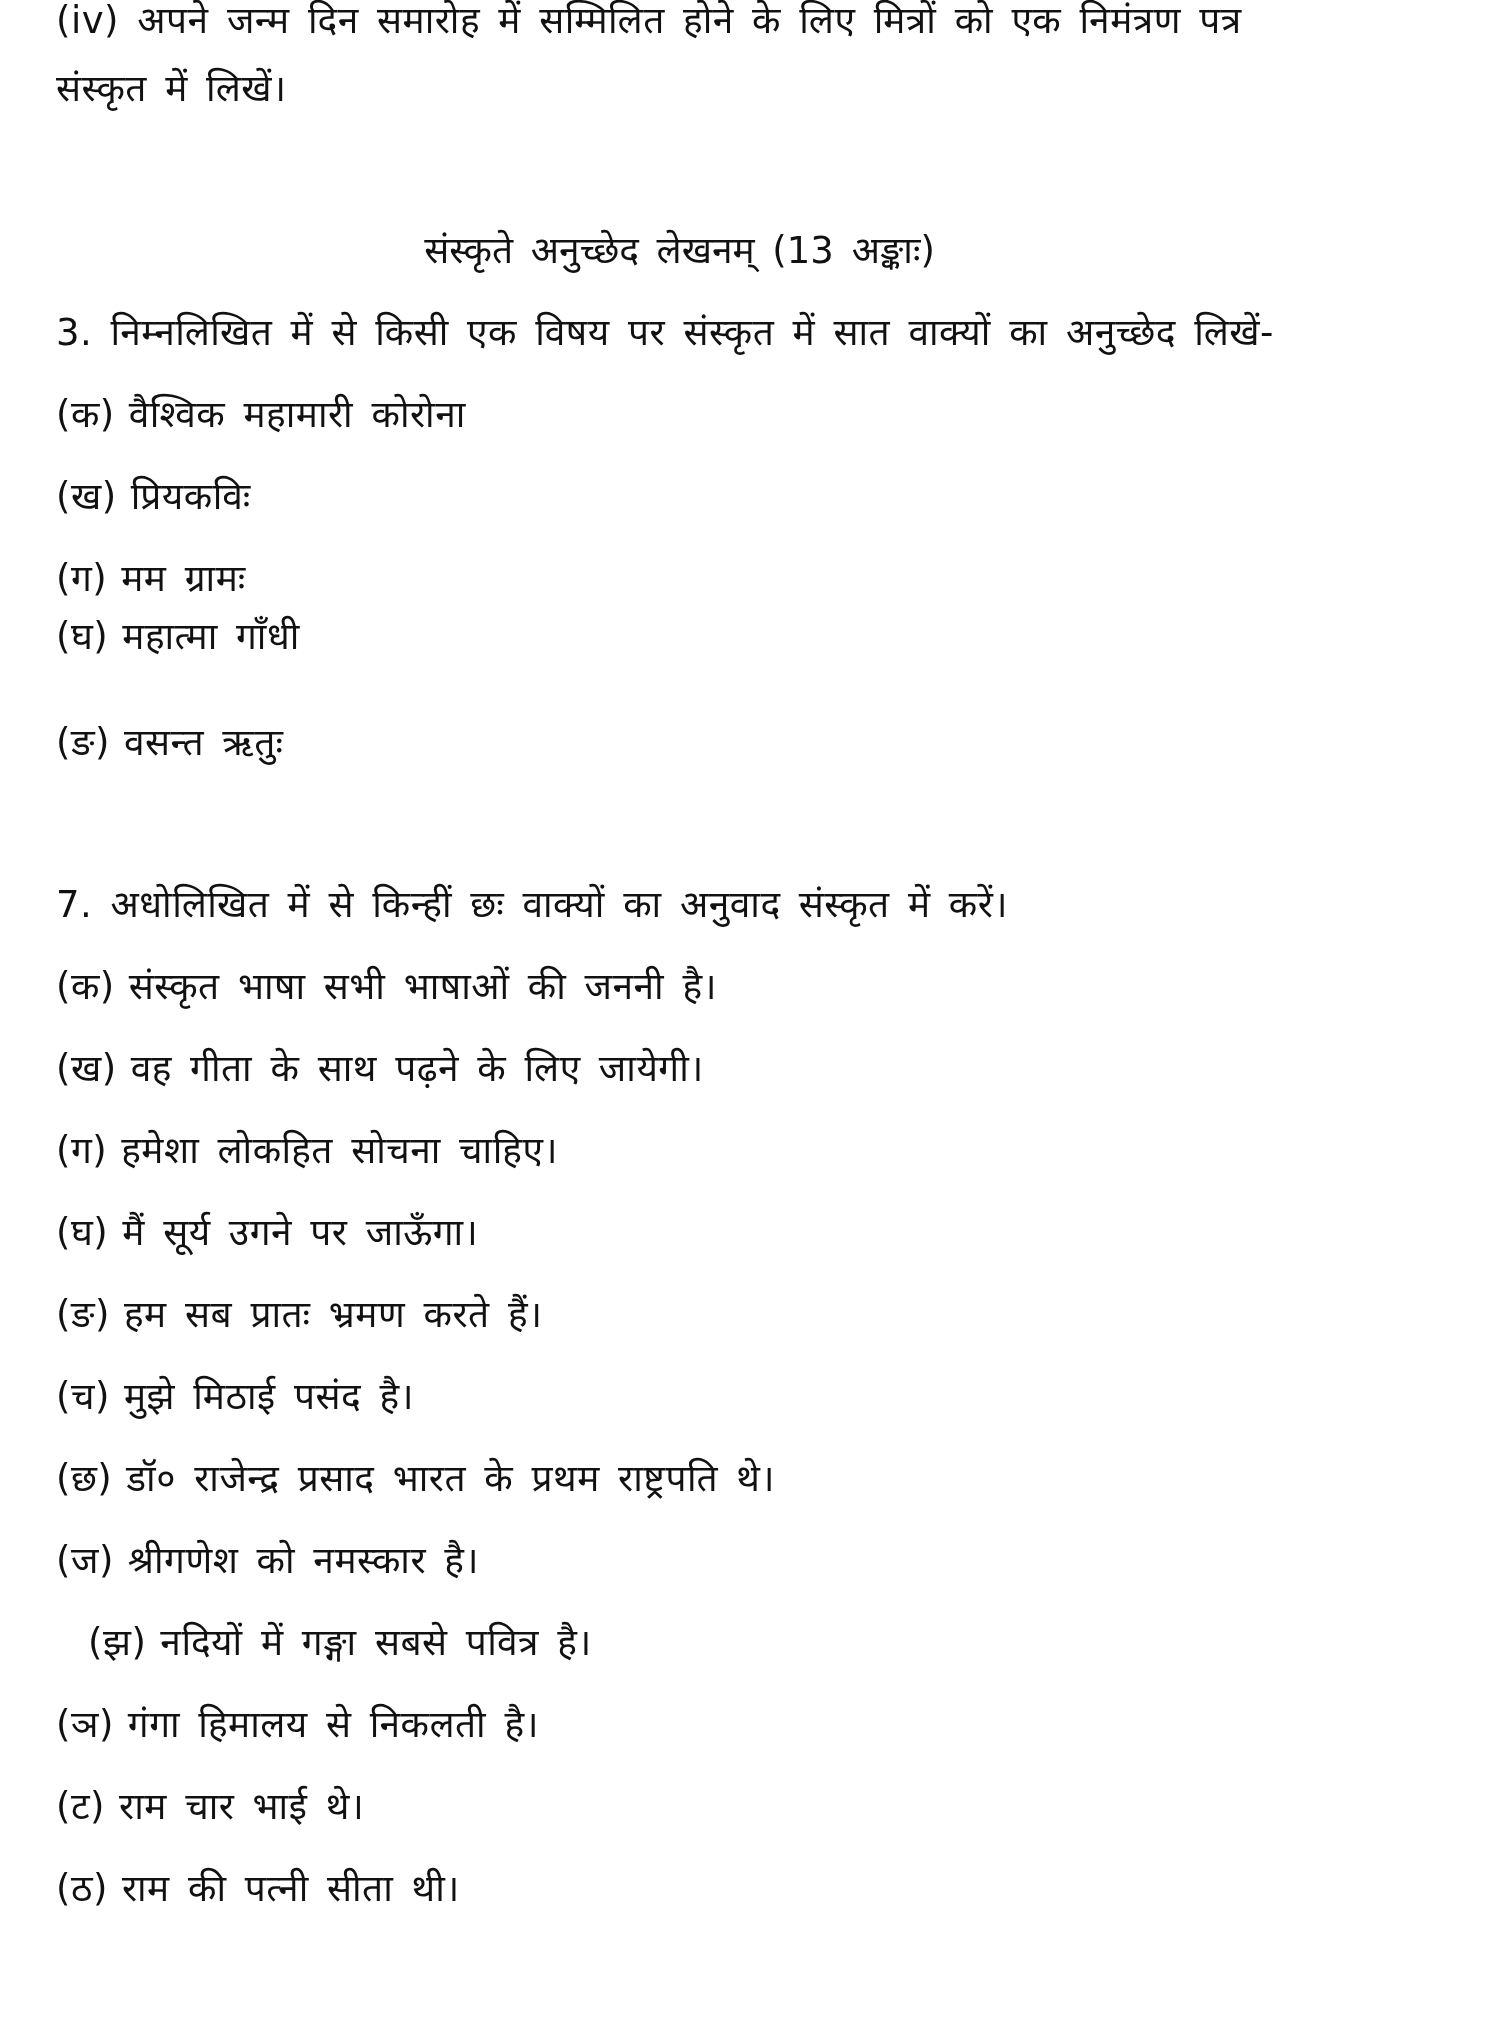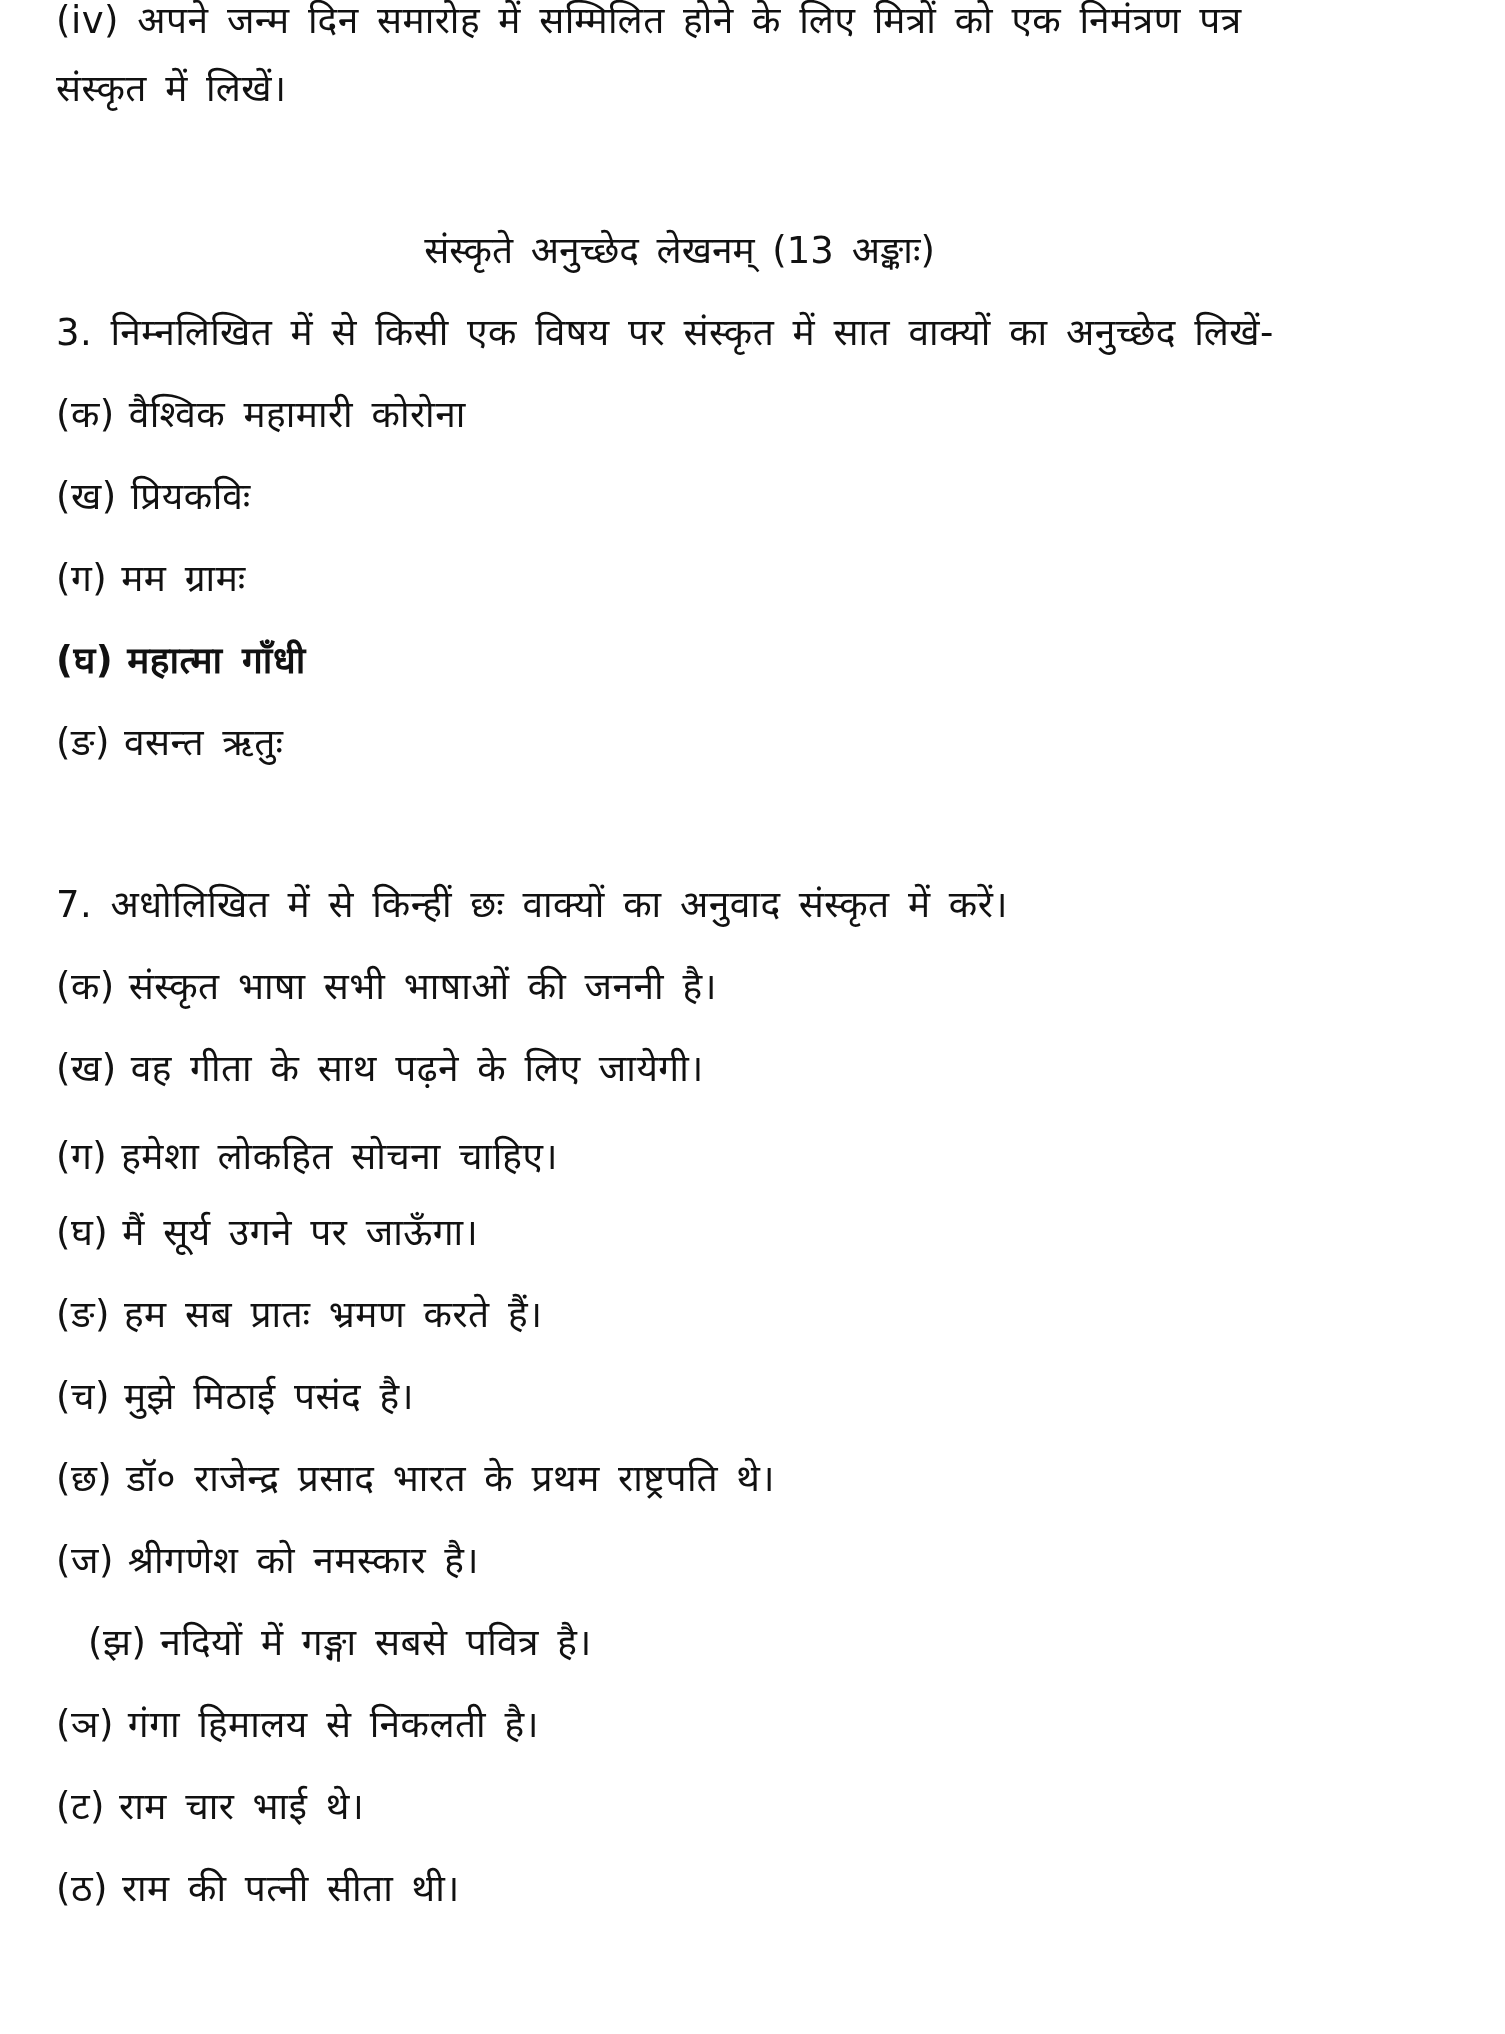--- a/index.html
+++ b/index.html
@@ -53,36 +53,36 @@
 
   <div class="line item" style="top:396px;">
     <span class="marker">(क)</span><span>वैश्विक महामारी कोरोना</span>
   </div>
   <div class="line item" style="top:478px;">
     <span class="marker">(ख)</span><span>प्रियकविः</span>
   </div>
   <div class="line item" style="top:560px;">
     <span class="marker">(ग)</span><span>मम ग्रामः</span>
   </div>
-  <div class="line item" style="top:642px;font-weight:bold;">
+  <div class="line item" style="top:618px;">
     <span class="marker">(घ)</span><span>महात्मा गाँधी</span>
   </div>
   <div class="line item" style="top:724px;">
     <span class="marker">(ङ)</span><span>वसन्त ऋतुः</span>
   </div>
 
   <div class="line" style="top:886px;">7. अधोलिखित में से किन्हीं छः वाक्यों का अनुवाद संस्कृत में करें।</div>
 
   <div class="line item" style="top:968px;">
     <span class="marker">(क)</span><span>संस्कृत भाषा सभी भाषाओं की जननी है।</span>
   </div>
   <div class="line item" style="top:1050px;">
     <span class="marker">(ख)</span><span>वह गीता के साथ पढ़ने के लिए जायेगी।</span>
   </div>
-  <div class="line item" style="top:1132px;margin-top:6px;">
+  <div class="line item" style="top:1132px;">
     <span class="marker">(ग)</span><span>हमेशा लोकहित सोचना चाहिए।</span>
   </div>
   <div class="line item" style="top:1214px;">
     <span class="marker">(घ)</span><span>मैं सूर्य उगने पर जाऊँगा।</span>
   </div>
   <div class="line item" style="top:1296px;">
     <span class="marker">(ङ)</span><span>हम सब प्रातः भ्रमण करते हैं।</span>
   </div>
   <div class="line item" style="top:1378px;">
     <span class="marker">(च)</span><span>मुझे मिठाई पसंद है।</span>

